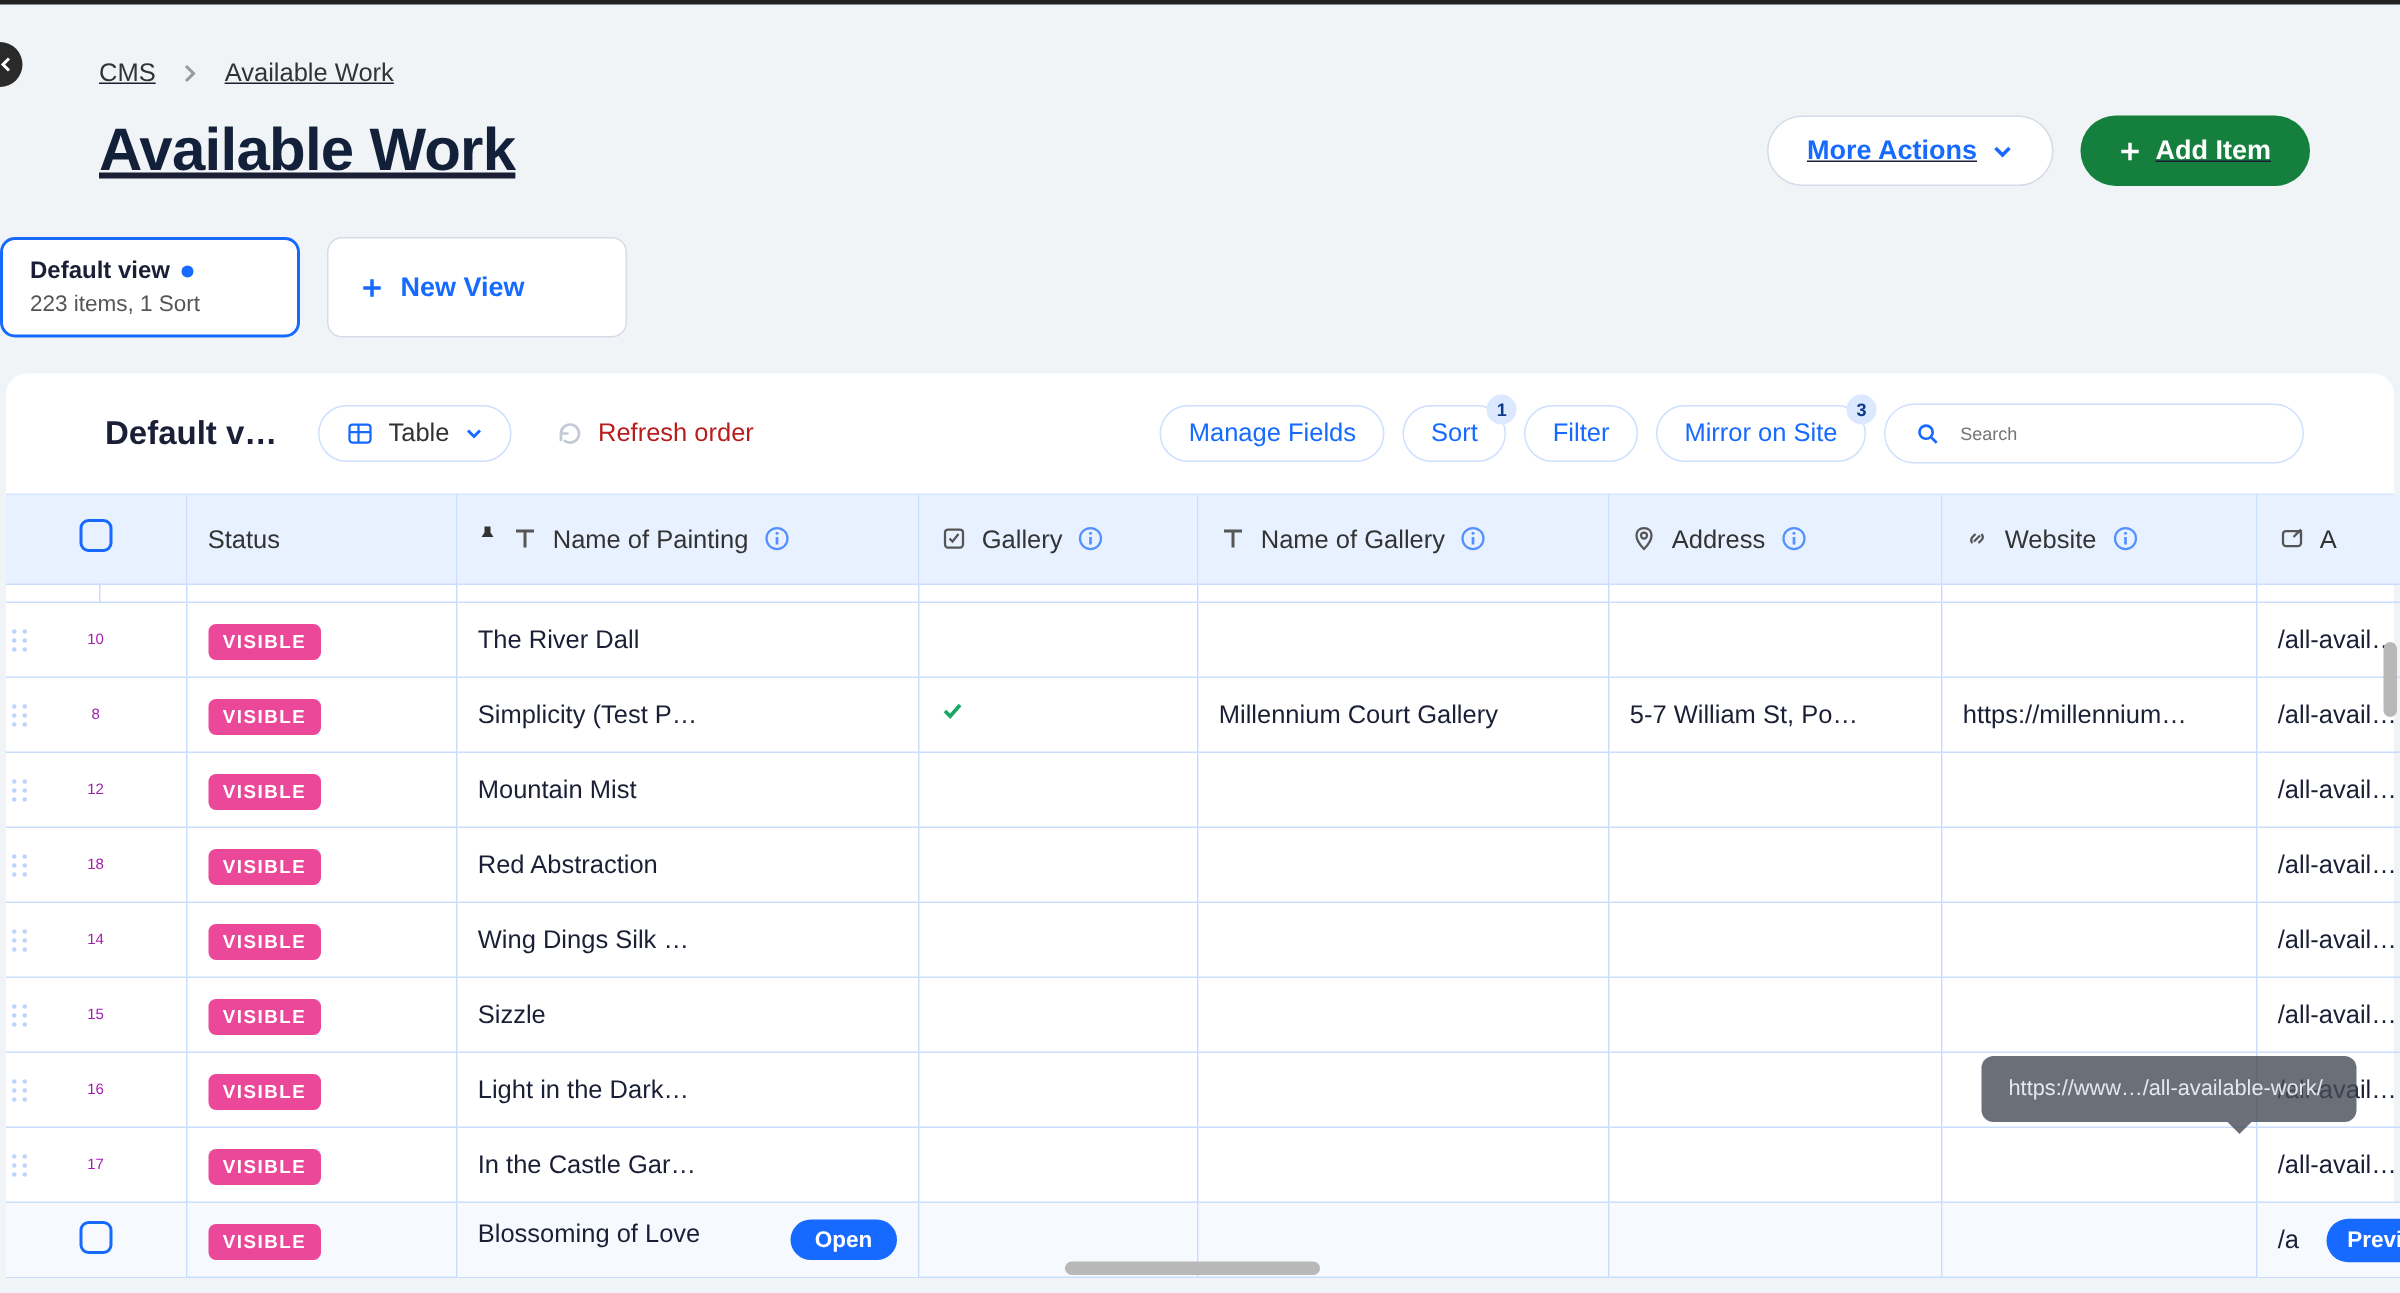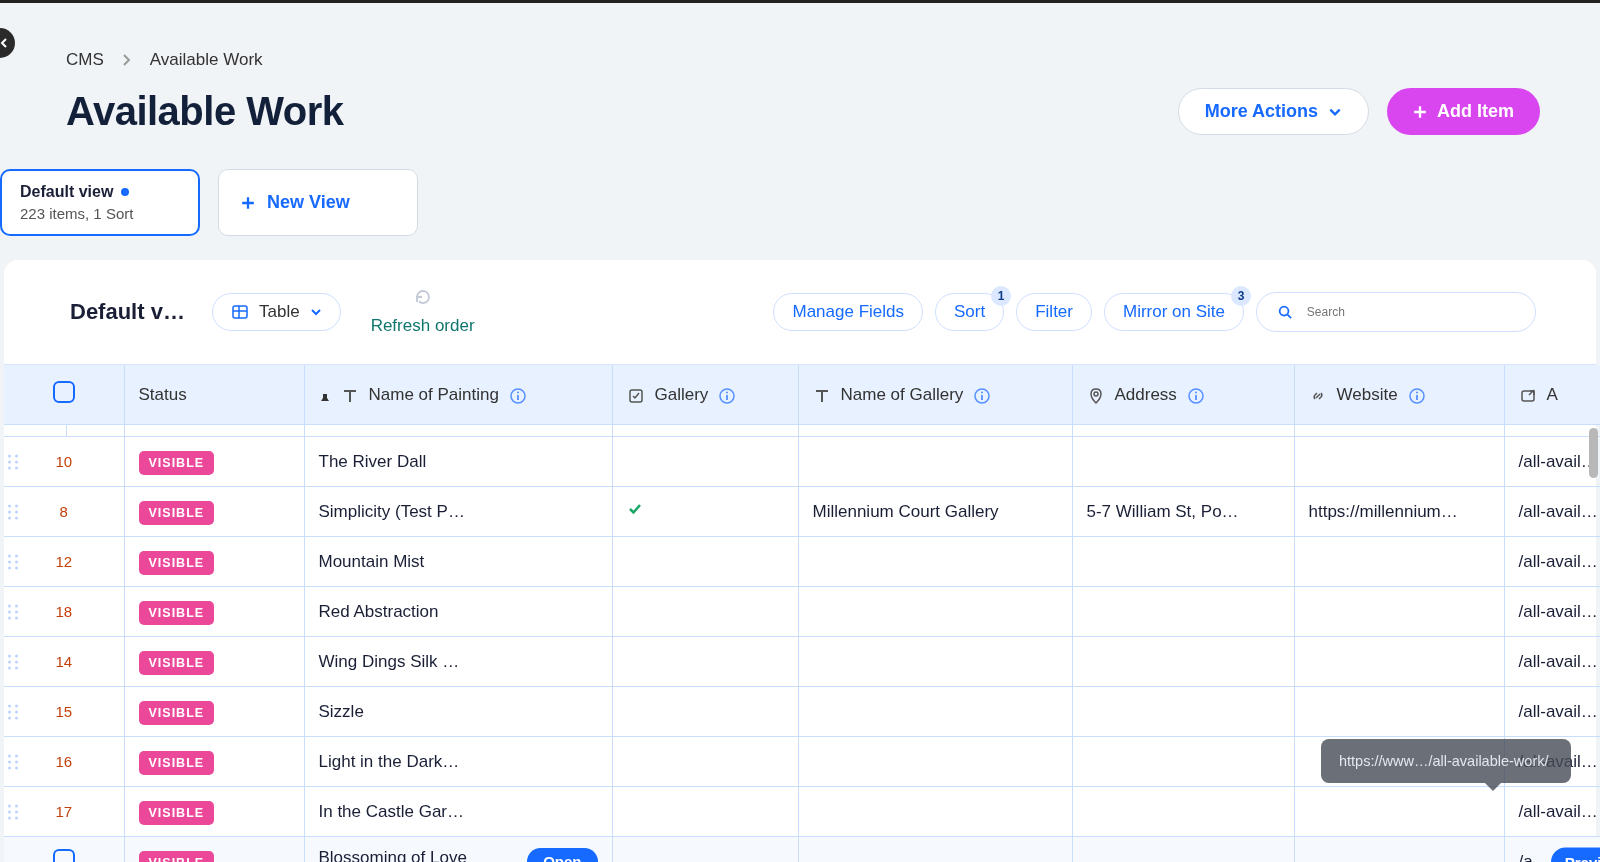--- a/index.html
+++ b/index.html
@@ -2,63 +2,63 @@
 <html><head>
 <meta charset="utf-8">
 <style>
   * { box-sizing: border-box; }
   html, body { margin: 0; padding: 0; font-family: -apple-system, BlinkMacSystemFont, "Segoe UI", Helvetica, Arial, sans-serif; background: #f1f4f7; color: #1a1f36; }
   body { width:1600px; height:862px; overflow:hidden; position:relative; border-top:3px solid #222; }
 
   .back-circle { position:absolute; left:-15px; top:25px; width:30px; height:30px; border-radius:50%; background:#2a2a2a; display:flex; align-items:center; justify-content:flex-end; padding-right:6px; color:#fff; }
   .back-circle svg { width:10px; height:10px; }
 
-  .header { padding: 47px 60px 0 66px; }
+  .header { padding: 36px 60px 0 66px; text-decoration: underline; }
   .breadcrumb { display:flex; align-items:center; gap:18px; font-size:17px; color:#333; }
   .breadcrumb .chev { color:#888; }
   .breadcrumb span { cursor:pointer; }
 
   .title-row { display:flex; align-items:center; justify-content:space-between; margin-top:18px; }
   .page-title { font-size:40px; font-weight:800; color:#13203a; letter-spacing:-0.5px; }
   .title-actions { display:flex; gap:18px;justify-content:flex-end; }
 
   .btn { display:flex; align-items:center; gap:10px; font-size:18px; font-weight:600; border-radius:9999px; padding:12px 26px; cursor:pointer; border:none; }
   .btn-outline { background:#fff; color:#166aff; border:1px solid #d5dbe6; }
-  .btn-primary { background:#d946ef; color:#fff; }
+  .btn-primary { background:#15803d; color:#fff; }
   .btn svg { width:14px; height:14px; }
 
   .views-row { display:flex; gap:18px; margin-top:34px; padding-bottom:24px; }
   .view-card { background:#fff; border:2px solid #166aff; border-radius:10px; padding:12px 18px; min-width:200px; }
   .view-card.secondary { border:1px solid #d5dbe6; display:flex; align-items:center; gap:12px; color:#166aff; font-weight:600; font-size:18px; padding:12px 22px; }
   .view-title { font-weight:700; font-size:16px; display:flex; align-items:center; gap:8px; }
   .view-dot { width:8px; height:8px; border-radius:50%; background:#166aff; }
   .view-sub { font-size:15px; color:#555; margin-top:4px; }
 
   .content-panel { background:#fff; border-radius:14px 14px 0 0; margin:0 4px; }
   .toolbar { display:flex; align-items:center; gap:12px; padding:20px 60px 20px 66px; }
   .toolbar-title { font-size:22px; font-weight:800; width:130px; white-space:nowrap; overflow:hidden; text-overflow:ellipsis; }
   .pill { display:flex; align-items:center; gap:10px; border:1px solid #cfe0ff; color:#166aff; border-radius:9999px; padding:8px 18px; font-size:17px; font-weight:500; cursor:pointer; white-space:nowrap; position:relative; }
-  .pill.muted { border:none; color:#0f766e; cursor:default;flex-direction:column; }
+  .pill.muted { border:none; color:#b91c1c; cursor:default; }
   .pill .chev-down { width:12px; height:12px; }
   .badge { position:absolute; top:-8px; right:-8px; background:#dbe8ff; color:#0e3b8a; font-size:12px; font-weight:700; width:20px; height:20px; border-radius:50%; display:flex; align-items:center; justify-content:center; }
   .spacer { flex:1; }
   .search-pill { display:flex; align-items:center; gap:12px; border:1px solid #cfe0ff; border-radius:9999px; padding:10px 20px; width:280px; }
   .search-pill input { border:none; outline:none; font-size:12px; width:100%; background:transparent; }
   .search-pill svg { color:#166aff; }
 
   .table-wrap { border-top:1px solid #d6e4ff; position:relative; }
   table { border-collapse:collapse; width:100%; table-layout:fixed; }
   th, td { border-right:1px solid #c9defd; border-bottom:1px solid #c9defd; font-size:17px; text-align:left; }
   thead th { background:#e8f1ff; padding:16px 14px; font-weight:500; color:#333; white-space:nowrap; overflow:hidden; }
-  thead th .th-inner { display:flex; align-items:flex-end; gap:10px; }
+  thead th .th-inner { display:flex; align-items:flex-start; gap:10px; }
   .info-icon { width:18px; height:18px; color:#5590ff; flex-shrink:0; }
   .col-icon { width:18px; height:18px; color:#555; flex-shrink:0; }
   .pin-icon { width:12px; height:12px; color:#333; flex-shrink:0; }
   tbody td { padding:0 14px; height:50px; white-space:nowrap; overflow:hidden; text-overflow:ellipsis; }
-  .row-num-cell { text-align:center; color:#c2410c; font-size:15px; position:relative; }
+  .row-num-cell { text-align:center; color:#a21caf; font-size:10px; position:relative; }
   .drag-dots { position:absolute; left:4px; top:50%; transform:translateY(-50%); display:grid; grid-template-columns:4px 4px; grid-gap:3px; }
   .drag-dots span { width:3px; height:3px; background:#bcd3ff; border-radius:50%; display:block; }
   .checkbox { width:22px; height:22px; border:2px solid #166aff; border-radius:6px; display:inline-block; }
   .status-badge { background:#ec4899; color:#fff; font-size:12.5px; font-weight:700; letter-spacing:1px; padding:5px 10px; border-radius:5px; }
   .check-icon { color:#1aa765; width:16px; height:16px; }
   .open-btn { background:#166aff; color:#fff; border-radius:9999px; padding:5px 16px; font-size:15px; font-weight:600; float:right; }
   .preview-btn { background:#166aff; color:#fff; border-radius:9999px; padding:6px 14px; font-size:15px; font-weight:600; position:absolute; right:8px; top:50%; transform:translateY(-50%); z-index:5; }
   .hover-row td { background:#f6faff; }
   .gap-row td { height:12px; border-bottom:1px solid #c9defd; }
 

